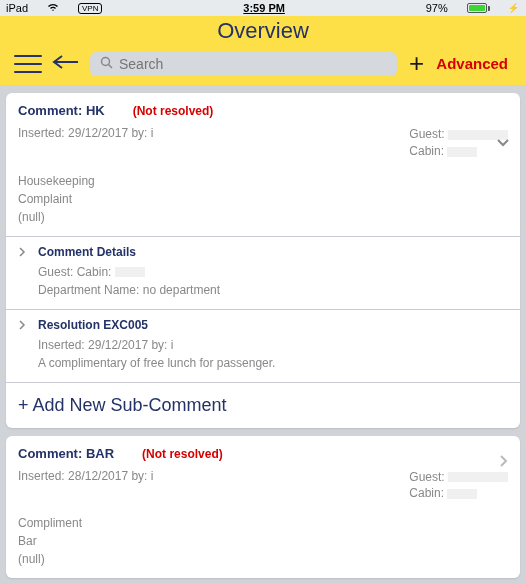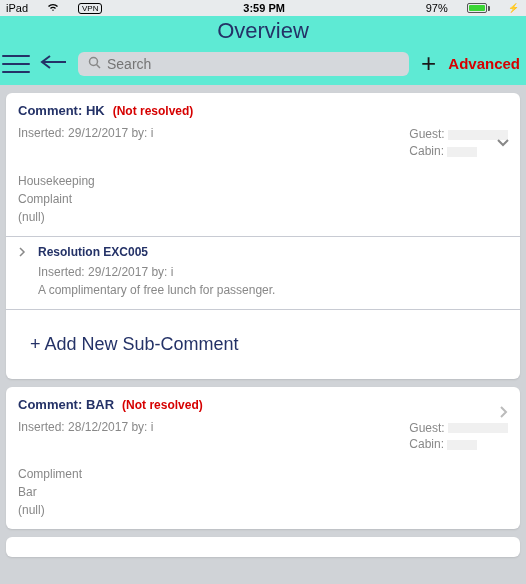--- a/index.html
+++ b/index.html
@@ -4,69 +4,69 @@
 <style>
   * { margin: 0; padding: 0; box-sizing: border-box; font-family: -apple-system, Helvetica, Arial, sans-serif; }
   body { width: 526px; height: 584px; background: #d4d7db; overflow: hidden; position: relative; }
   .status-bar { display: flex; justify-content: space-between; align-items: center; padding: 2px 6px; font-size: 11px; color: #000; background: #e8ebed; }
   .status-left, .status-right { display: flex; align-items: center; gap: 19px; }
   .vpn-badge { border: 1px solid #000; border-radius: 3px; padding: 0 3px; font-size: 8px; }
   .battery { display: inline-flex; align-items: center; gap: 1px; }
   .battery-body { width: 20px; height: 10px; border: 1px solid #555; border-radius: 2px; position: relative; }
   .battery-fill { position: absolute; left: 1px; top: 1px; bottom: 1px; width: 92%; background: #3bd635; border-radius: 1px; }
   .battery-tip { width: 2px; height: 5px; background: #555; border-radius: 0 1px 1px 0; }
-  .top-bar { background: #5eead4; padding: 2px 0 6px 0; }
+  .top-bar { background: #fde047; padding: 2px 0 6px 0; }
   .title { text-align: center; font-size: 22px; font-weight: 300; color: #243267; margin-bottom: 4px; }
-  .toolbar { display: flex; align-items: center; padding: 0 2px; gap: 8px; }
+  .toolbar { display: flex; align-items: center; padding: 0 14px; gap: 8px; }
   .menu-icon { width: 28px; height: 18px; display: flex; flex-direction: column; justify-content: space-between; }
   .menu-icon span { height: 2px; background: #243267; width: 100%; border-radius: 1px; }
   .back-icon svg { stroke: #243267; }
   .search-box { flex: 1; background: #d5d8dc; border-radius: 6px; display: flex; align-items: center; padding: 4px 10px; gap: 6px; }
   .search-box input { border: none; background: transparent; outline: none; font-size: 14px; color: #777; width: 100%; }
   .search-icon { color: #888; font-size: 13px; }
   .plus { font-size: 26px; font-weight: 300; color: #1a1a1a; padding: 0 4px; }
   .advanced { color: #d60000; font-weight: 600; font-size: 15px; padding-right: 4px; }
   .content { padding: 0; overflow-y: hidden; }
   .card { background: #fff; border-radius: 6px; margin: 8px 6px; box-shadow: 0 1px 2px rgba(0,0,0,0.1); position: relative; }
   .card-body { padding: 10px 12px; position: relative; }
-  .comment-header { display: flex; gap: 8px; align-items: baseline; margin-bottom: 8px; }
+  .comment-header { display: flex; gap: 28px; align-items: baseline; margin-bottom: 8px; }
   .comment-title { color: #243267; font-weight: 700; font-size: 13px; }
   .not-resolved { color: #d60000; font-size: 12px; font-weight: 600; }
   .ins-row { display: flex; justify-content: space-between; align-items: flex-start; margin-bottom: 8px; }
   .inserted { color: #888; font-size: 12px; }
   .guest-cabin { text-align: left; font-size: 12px; color: #888; line-height: 1.4; }
   .guest-cabin .redact { display: inline-block; width: 60px; height: 10px; background: #f0f0f0; vertical-align: middle; }
   .redact-sm { display: inline-block; width: 30px; height: 10px; background: #f0f0f0; vertical-align: middle; }
   .tags { color: #888; font-size: 12px; line-height: 1.5; margin-top: 12px; }
   .expand-chevron { position: absolute; right: 10px; top: 40px; color: #888; }
   .sub-section { border-top: 1px solid #c8cbd3; padding: 8px 12px 8px 32px; position: relative; }
   .sub-chevron { position: absolute; left: 12px; top: 10px; color: #888; font-size: 11px;}
   .sub-title { color: #243267; font-weight: 700; font-size: 12px; margin-bottom: 6px; }
   .sub-line { color: #888; font-size: 12px; margin-bottom: 4px; }
-  .add-new { border-top: 1px solid #c8cbd3; padding: 24px; font-size: 18px; color: #243267; font-weight: 400; }
+  .add-new { border-top: 1px solid #c8cbd3; padding: 12px; font-size: 18px; color: #243267; font-weight: 400; }
   .chev-right { position: absolute; right: 12px; top: 50%; transform: translateY(-50%); color: #aaa; font-size: 16px; }
   .bg-blur { position: absolute; inset: 0; background: #d0d3d7; z-index: -1; }
   .card-body.compact .chev-right { top: 18px; transform: none;}
 </style>
 </head>
 <body>
 
 <div class="bg-blur"></div>
 
 <div class="status-bar">
   <div class="status-left">
     <span>iPad</span>
     <span>
       <svg width="12" height="9" viewBox="0 0 12 9">
           <path d="M6 8 L7 7 A1.4 1.4 0 0 0 5 7 Z M3 5 A4 4 0 0 1 9 5 L8 6 A2.6 2.6 0 0 0 4 6 Z M1 3 A7 7 0 0 1 11 3 L10 4 A5.5 5.5 0 0 0 2 4 Z" fill="#000"></path>
         </svg>
     </span>
     <span class="vpn-badge">VPN</span>
   </div>
-  <div style="font-weight:600;">3:59 PM</div>
+  <div style="font-weight:600;text-decoration:underline;">3:59 PM</div>
   <div class="status-right">
     <span>97%</span>
     <span class="battery">
       <span class="battery-body">
           <span class="battery-fill"></span>
         </span>
       <span class="battery-tip"></span>
     </span>
     <span style="font-size:9px;">⚡</span>
   </div>
@@ -125,20 +125,33 @@
             <polyline points="2,3 7,8 12,3" fill="none" stroke="#888" stroke-width="2"></polyline>
           </svg>
       </div>
     </div>
     <div class="sub-section">
       <div class="sub-chevron">
         <svg width="8" height="10" viewBox="0 0 8 10">
             <polyline points="2,1 6,5 2,9" fill="none" stroke="#888" stroke-width="1.5"></polyline>
           </svg>
       </div>
+      <div class="sub-title">Comment Details</div>
+      <div class="sub-line">
+        <span>Guest:</span> <span class="redact"></span>
+        <span>Cabin:</span> <span class="redact-sm"></span>
+      </div>
+      <div class="sub-line">Department Name: no department</div>
+    </div>
+    <div class="sub-section">
+      <div class="sub-chevron">
+        <svg width="8" height="10" viewBox="0 0 8 10">
+            <polyline points="2,1 6,5 2,9" fill="none" stroke="#888" stroke-width="1.5"></polyline>
+          </svg>
+      </div>
       <div class="sub-title">Resolution EXC005</div>
       <div class="sub-line">Inserted: 29/12/2017 by: i</div>
       <div class="sub-line">A complimentary of free lunch for passenger.</div>
     </div>
     <div class="add-new">+ Add New Sub-Comment</div>
   </div>
 
   <div class="card">
     <div class="card-body compact">
       <div class="comment-header">

